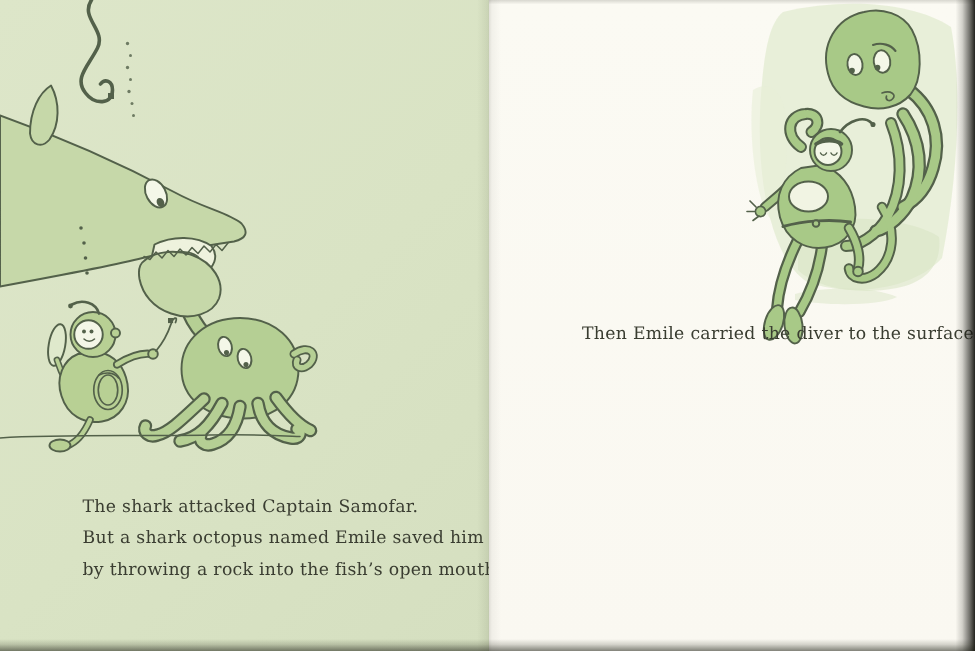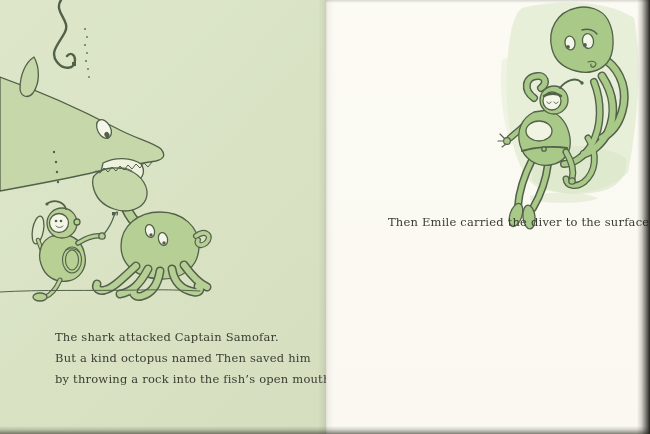--- a/index.html
+++ b/index.html
@@ -140,21 +140,21 @@
             <circle cx="47" cy="204" r="1.6" fill="#53614a" stroke="none"></circle>
           </g>
         </g>
 
         <path d="M0,292 C40,289.5 90,291 140,290 C170,289.4 186,290.4 200,291" stroke-width="1"></path>
       </g>
     </svg>
 
     <div class="caption" id="left-caption">
       <div>The shark attacked Captain Samofar.</div>
-      <div>But a kind octopus named Then saved him</div>
+      <div>But a shark octopus named Emile saved him</div>
       <div>by throwing a rock into the fish’s open mouth.</div>
     </div>
   </div>
 
   <div class="page" id="right-page">
     <svg class="illu" width="324" height="434" viewBox="0 0 324 434">
       <g fill="none" stroke="#53614a" stroke-width="1.3" stroke-linecap="round" stroke-linejoin="round">
 
         <g stroke="none">
           <path d="M196,8 C238,-2 284,2 308,18 C316,60 312,122 302,172 C282,194 240,198 212,188 C188,172 178,120 181,68 C183,38 186,16 196,8 Z" fill="#e2ebd0" opacity="0.75"></path>

